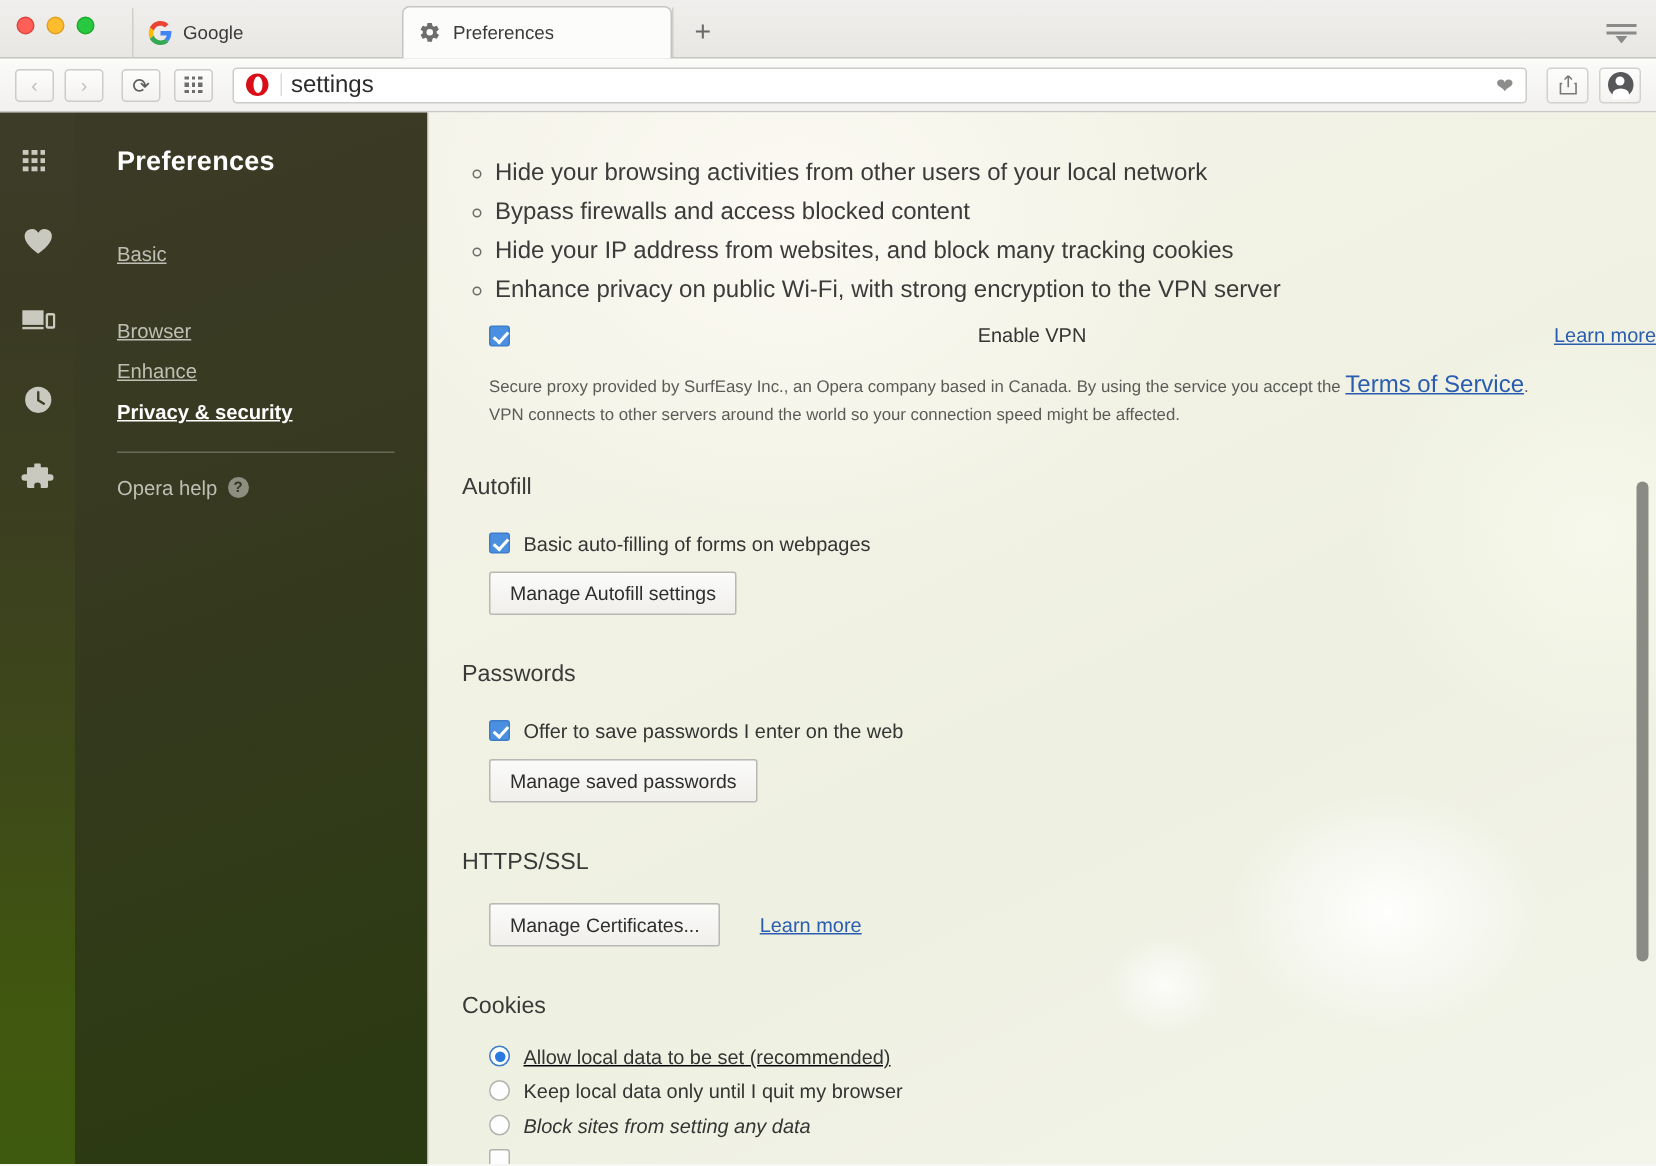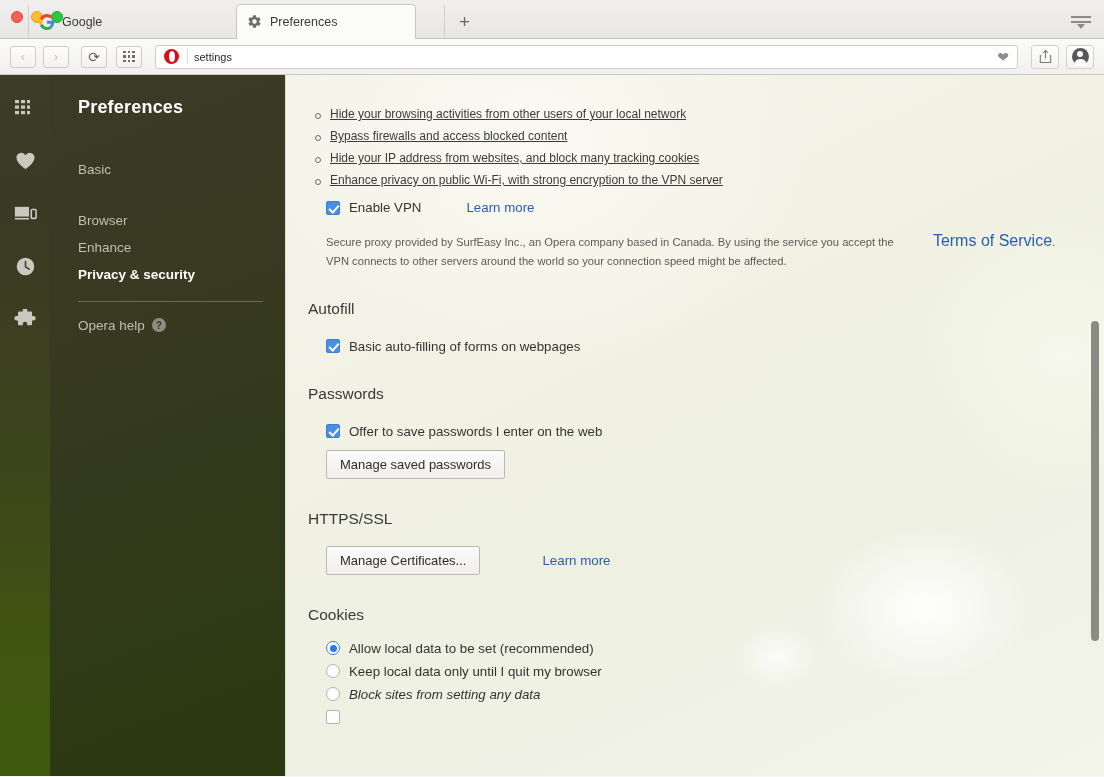--- a/index.html
+++ b/index.html
@@ -17,21 +17,21 @@
     background: linear-gradient(#f0efed, #e8e7e4);
     border-bottom: 1px solid #c6c5c2;
     display: flex; align-items: flex-end;
   }
   .traffic { position: absolute; left: 11px; top: 11px; display: flex; gap: 8px; }
   .traffic span { width: 12px; height: 12px; border-radius: 50%; display: block; }
   .tl-red { background: #ff5f57; border: .5px solid #e0443e; }
   .tl-yellow { background: #ffbd2e; border: .5px solid #dea123; }
   .tl-green { background: #28c940; border: .5px solid #1aab29; }
 
-  .tabs { display: flex; align-items: flex-end; height: 39px; margin-left: 28px; gap: 28px; }
+  .tabs { display: flex; align-items: flex-end; height: 39px; margin-left: 88px; }
   .tab {
     position: relative; height: 33px; width: 180px;
     display: flex; align-items: center; gap: 7px;
     padding: 0 10px; font-size: 12.5px; color: #3a3a3a;
     border-left: 1px solid #cfcecb;
     border-top: 1px solid transparent;
     border-right: 1px solid transparent;
   }
   .tab.active {
     background: #fcfcfb;
@@ -83,21 +83,21 @@
   }
   .opera-o {
     width: 15px; height: 15px; border-radius: 50%;
     background: #d90d17; position: relative; flex: 0 0 15px;
   }
   .opera-o::after {
     content: ""; position: absolute; left: 4.5px; top: 1.6px;
     width: 6px; height: 11.8px; border-radius: 50%; background: #fff;
   }
   .url-sep { width: 1px; height: 15px; background: #dadad7; }
-  .url-text { font-size: 11px; color: #2c2c2c; flex: 1; margin-left: -2px; }
+  .url-text { font-size: 16px; color: #2c2c2c; flex: 1; margin-left: -2px; }
   .heart-fav { color: #8d8d8b; font-size: 14px; padding-right: 2px; }
   .tbtn {
     width: 28px; height: 24px; border: 1px solid #d2d1ce; border-radius: 3px;
     background: linear-gradient(#fdfdfc, #f4f3f1);
     display: flex; align-items: center; justify-content: center; color: #77777a;
   }
   .profile-circle {
     width: 17px; height: 17px; border-radius: 50%; background: #58585a; position: relative;
   }
   .profile-circle::before {
@@ -119,21 +119,21 @@
   }
   .sideicon { width: 24px; height: 24px; display: flex; align-items: center; justify-content: center; color: #c9c9c0; }
 
   .panel {
     width: 236px; flex: 0 0 236px;
     background: linear-gradient(160deg,#3b3a27 0%, #393a22 25%, #33391c 55%, #2e3a15 80%, #2a3a11 100%);
     padding: 22px 22px 0 28px; color: #e9e9e3;
     border-right: 1px solid #dddbd2;
   }
   .panel-title { font-size: 18px; font-weight: bold; color: #fff; margin-bottom: 38px; letter-spacing: .2px; }
-  .panel-item { font-size: 13.5px; color: #bfbfb5; margin-bottom: 0; padding: 6px 0; }
+  .panel-item { font-size: 13.5px; color: #bfbfb5; margin-bottom: 0; padding: 6px 0; text-decoration: underline; }
   .panel-item.gap { margin-bottom: 24px; }
   .panel-item.active { color: #ffffff; font-weight: bold; }
   .panel-divider { height: 1px; background: #6a6a58; margin: 13px 0 10px 0; }
   .help-row { display: flex; gap: 7px; font-size: 13.5px; color: #bfbfb5; padding: 6px 0; }
   .help-badge {
     width: 14px; height: 14px; border-radius: 50%; background: #8d8d80; color: #34341f;
     font-size: 10px; font-weight: bold; display: flex; align-items: center; justify-content: center;
   }
 
   
@@ -144,21 +144,21 @@
       radial-gradient(ellipse 60px 50px at 60% 83%, rgba(255,255,255,.8), rgba(255,255,255,0) 65%),
       radial-gradient(ellipse 220px 200px at 95% 40%, rgba(247,249,236,.9), rgba(255,255,255,0) 70%),
       radial-gradient(ellipse 400px 320px at 30% 10%, rgba(252,250,243,.95), rgba(255,255,255,0) 70%),
       linear-gradient(155deg, #f4f3e9 0%, #f1f2e4 35%, #eef0e1 60%, #f3f4ea 100%);
   }
   .scrollwrap { position: absolute; inset: 0; padding: 0 0 0 0; }
 
   .section-title { font-size: 15.5px; color: #3a3a38; font-weight: normal; }
   .bullets { list-style: none; margin: 14px 0 0 0; }
   .bullets li {
-    position: relative; padding-left: 22px; font-size: 12px; color: #3b3b39; margin-bottom: 8px; text-decoration: underline;
+    position: relative; padding-left: 22px; font-size: 16px; color: #3b3b39; margin-bottom: 8px;
   }
   .bullets li::before {
     content: ""; position: absolute; left: 7px; top: 6px;
     width: 4px; height: 4px; border: 1px solid #6c6c68; border-radius: 50%;
   }
 
   .checkrow { display: flex; align-items: center; gap: 9px; }
   .cbx {
     width: 14px; height: 14px; flex: 0 0 14px; border-radius: 2px;
     background: #4b8fe0; border: 1px solid #3d7dc9; position: relative;
@@ -174,21 +174,21 @@
   .radio {
     width: 14px; height: 14px; flex: 0 0 14px; border-radius: 50%;
     background: #fdfdfd; border: 1px solid #b4b4ae; position: relative;
   }
   .radio.on { border: 1px solid #3d7dc9; background: #fff; }
   .radio.on::after {
     content: ""; position: absolute; left: 2.5px; top: 2.5px; width: 7px; height: 7px;
     border-radius: 50%; background: #2a7ae2;
   }
 
-  .lnk { color: #2a5db0; font-size: 13.3px; cursor: pointer; margin-left: 36px; }
+  .lnk { color: #2a5db0; text-decoration: underline; font-size: 13.3px; cursor: pointer; }
   .lnk.small { font-size: 16px; }
 
   .btn {
     display: inline-block; padding: 6px 13px; font-size: 13px; color: #2e2e2c;
     background: linear-gradient(#fbfbfa, #f0efec);
     border: 1px solid #b9b8b3; border-radius: 2px;
   }
 
   .fineprint { font-size: 11.2px; color: #5b5b57; line-height: 1.5; }
 
@@ -339,38 +339,41 @@
       <div class="scrollwrap">
 
         <div style="padding:18px 0 0 22px;">
           <ul class="bullets">
             <li>Hide your browsing activities from other users of your local network</li>
             <li>Bypass firewalls and access blocked content</li>
             <li>Hide your IP address from websites, and block many tracking cookies</li>
             <li>Enhance privacy on public Wi-Fi, with strong encryption to the VPN server</li>
           </ul>
 
-          <div class="checkrow" style="margin:13px 0 0 18px;">
+          <div class="checkrow" style="margin:13px 0 0 18px;justify-content:space-between;">
             <span class="cbx"></span>
             <span class="cbx-label">Enable VPN</span>
             <span class="lnk">Learn more</span>
           </div>
 
           <div class="fineprint" style="margin:14px 0 0 18px;">
             <span>Secure proxy provided by SurfEasy Inc., an Opera company based in Canada. By using the service you accept the </span><span class="lnk small">Terms of Service</span><span>.</span><br>
             <span>VPN connects to other servers around the world so your connection speed might be affected.</span>
           </div>
         </div>
 
         <div style="padding:30px 0 0 22px;">
           <div class="section-title">Autofill</div>
           <div class="checkrow" style="margin:21px 0 0 18px;">
             <span class="cbx"></span>
             <span class="cbx-label">Basic auto-filling of forms on webpages</span>
           </div>
+          <div style="margin:11px 0 0 18px;">
+            <span class="btn">Manage Autofill settings</span>
+          </div>
         </div>
 
         <div style="padding:31px 0 0 22px;">
           <div class="section-title">Passwords</div>
           <div class="checkrow" style="margin:21px 0 0 18px;">
             <span class="cbx"></span>
             <span class="cbx-label">Offer to save passwords I enter on the web</span>
           </div>
           <div style="margin:11px 0 0 18px;">
             <span class="btn">Manage saved passwords</span>
@@ -381,21 +384,21 @@
           <div class="section-title">HTTPS/SSL</div>
           <div style="margin:18px 0 0 18px; display:flex; align-items:center; gap:26px;">
             <span class="btn">Manage Certificates...</span>
             <span class="lnk">Learn more</span>
           </div>
         </div>
 
         <div style="padding:31px 0 0 22px;">
           <div class="section-title">Cookies</div>
           <div style="margin:17px 0 0 18px;">
-            <div class="checkrow" style="margin-bottom:8px;">
+            <div class="checkrow" style="margin-bottom:8px;text-decoration:underline;">
               <span class="radio on"></span>
               <span class="cbx-label">Allow local data to be set (recommended)</span>
             </div>
             <div class="checkrow" style="margin-bottom:8px;">
               <span class="radio"></span>
               <span class="cbx-label">Keep local data only until I quit my browser</span>
             </div>
             <div class="checkrow" style="margin-bottom:8px;font-style:italic;">
               <span class="radio"></span>
               <span class="cbx-label">Block sites from setting any data</span>

